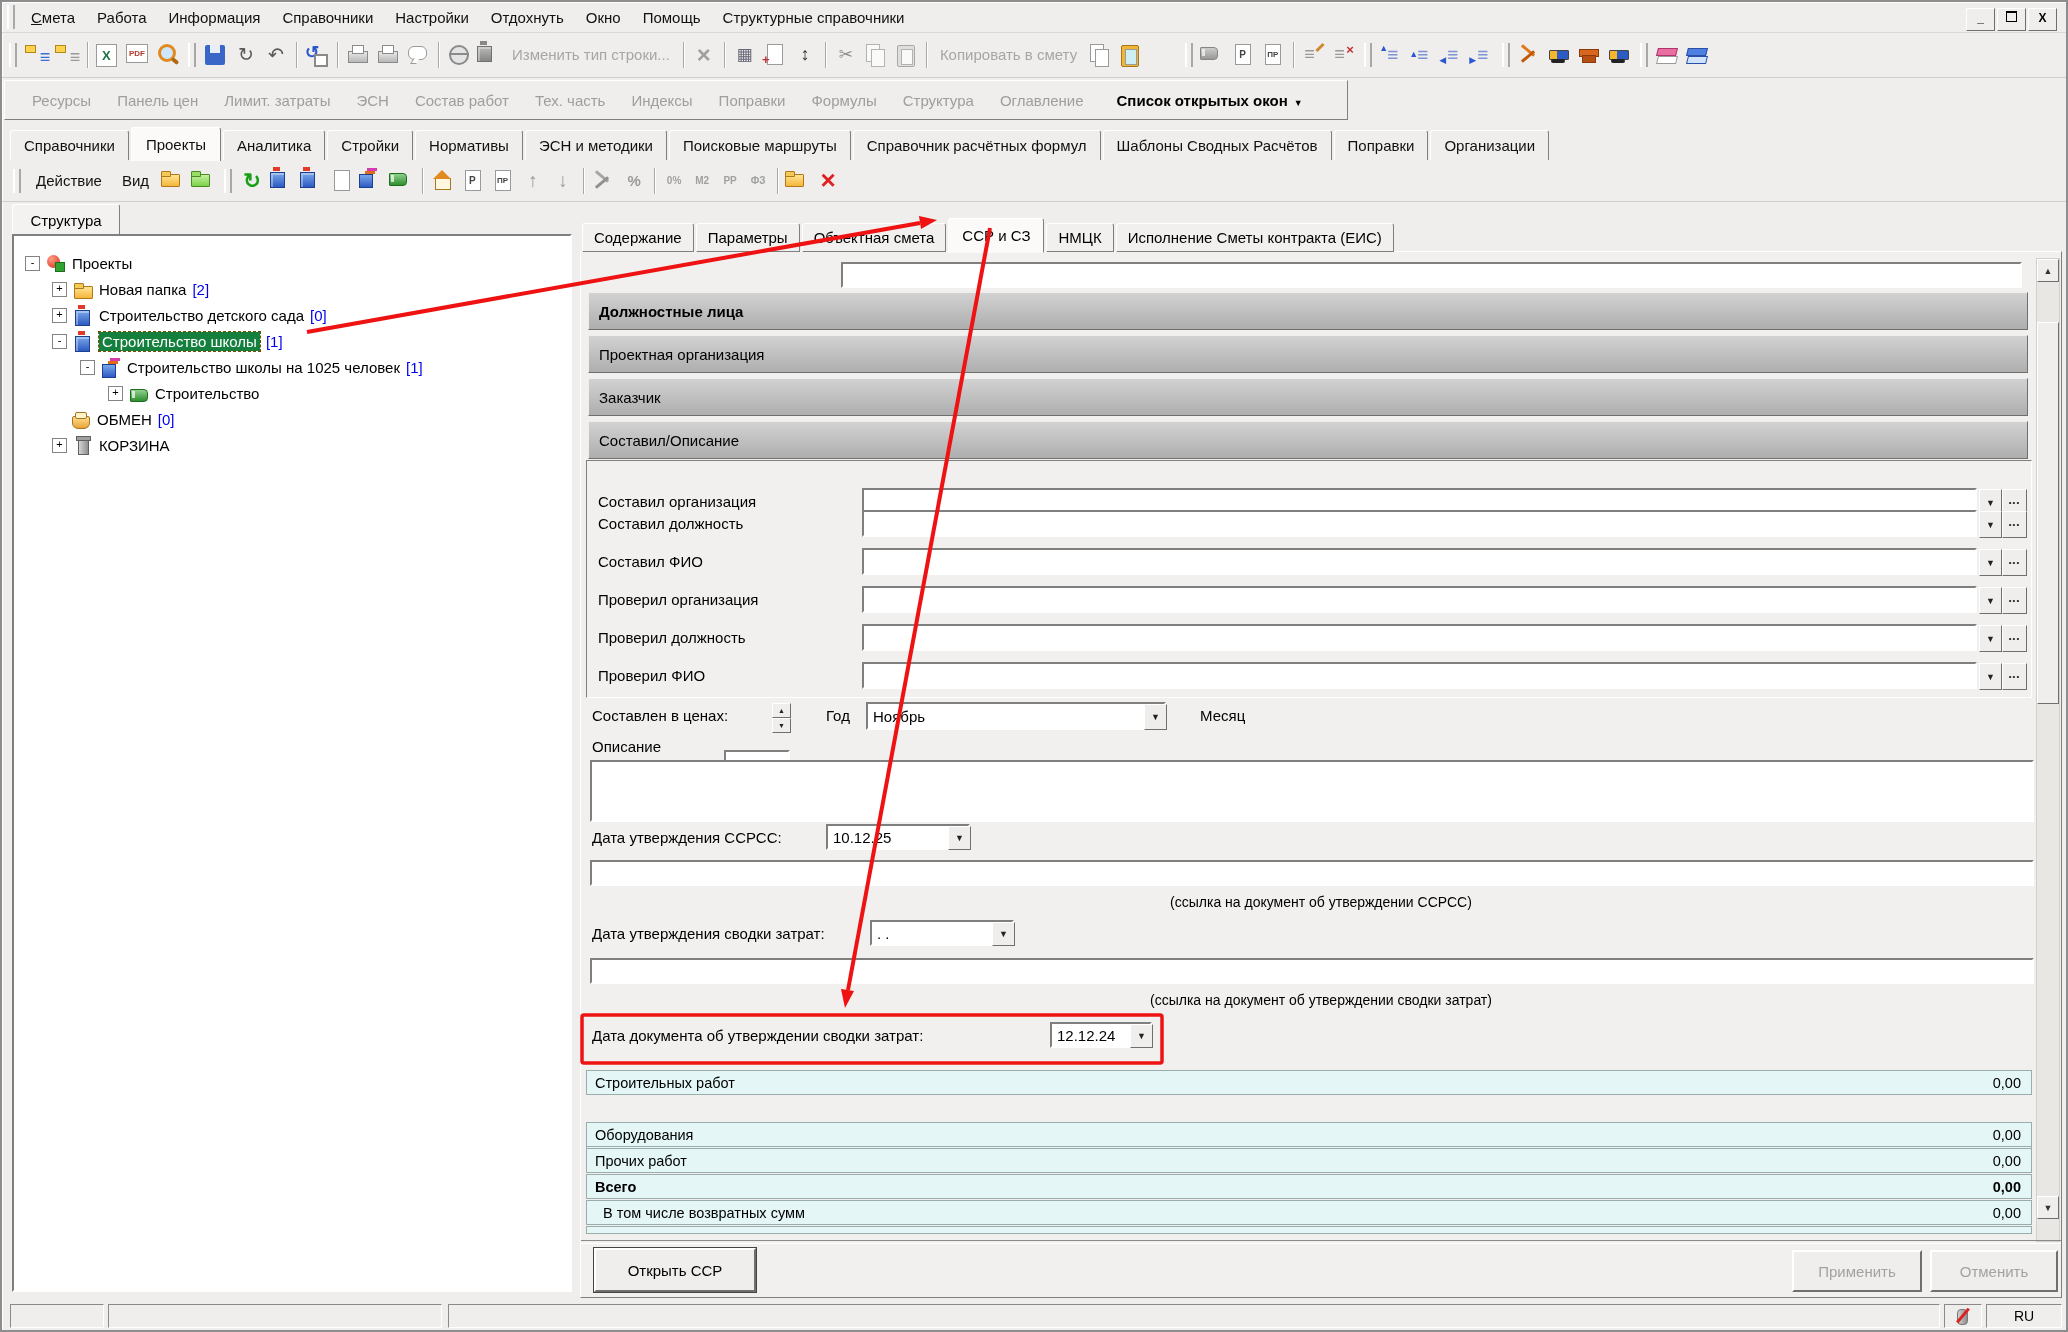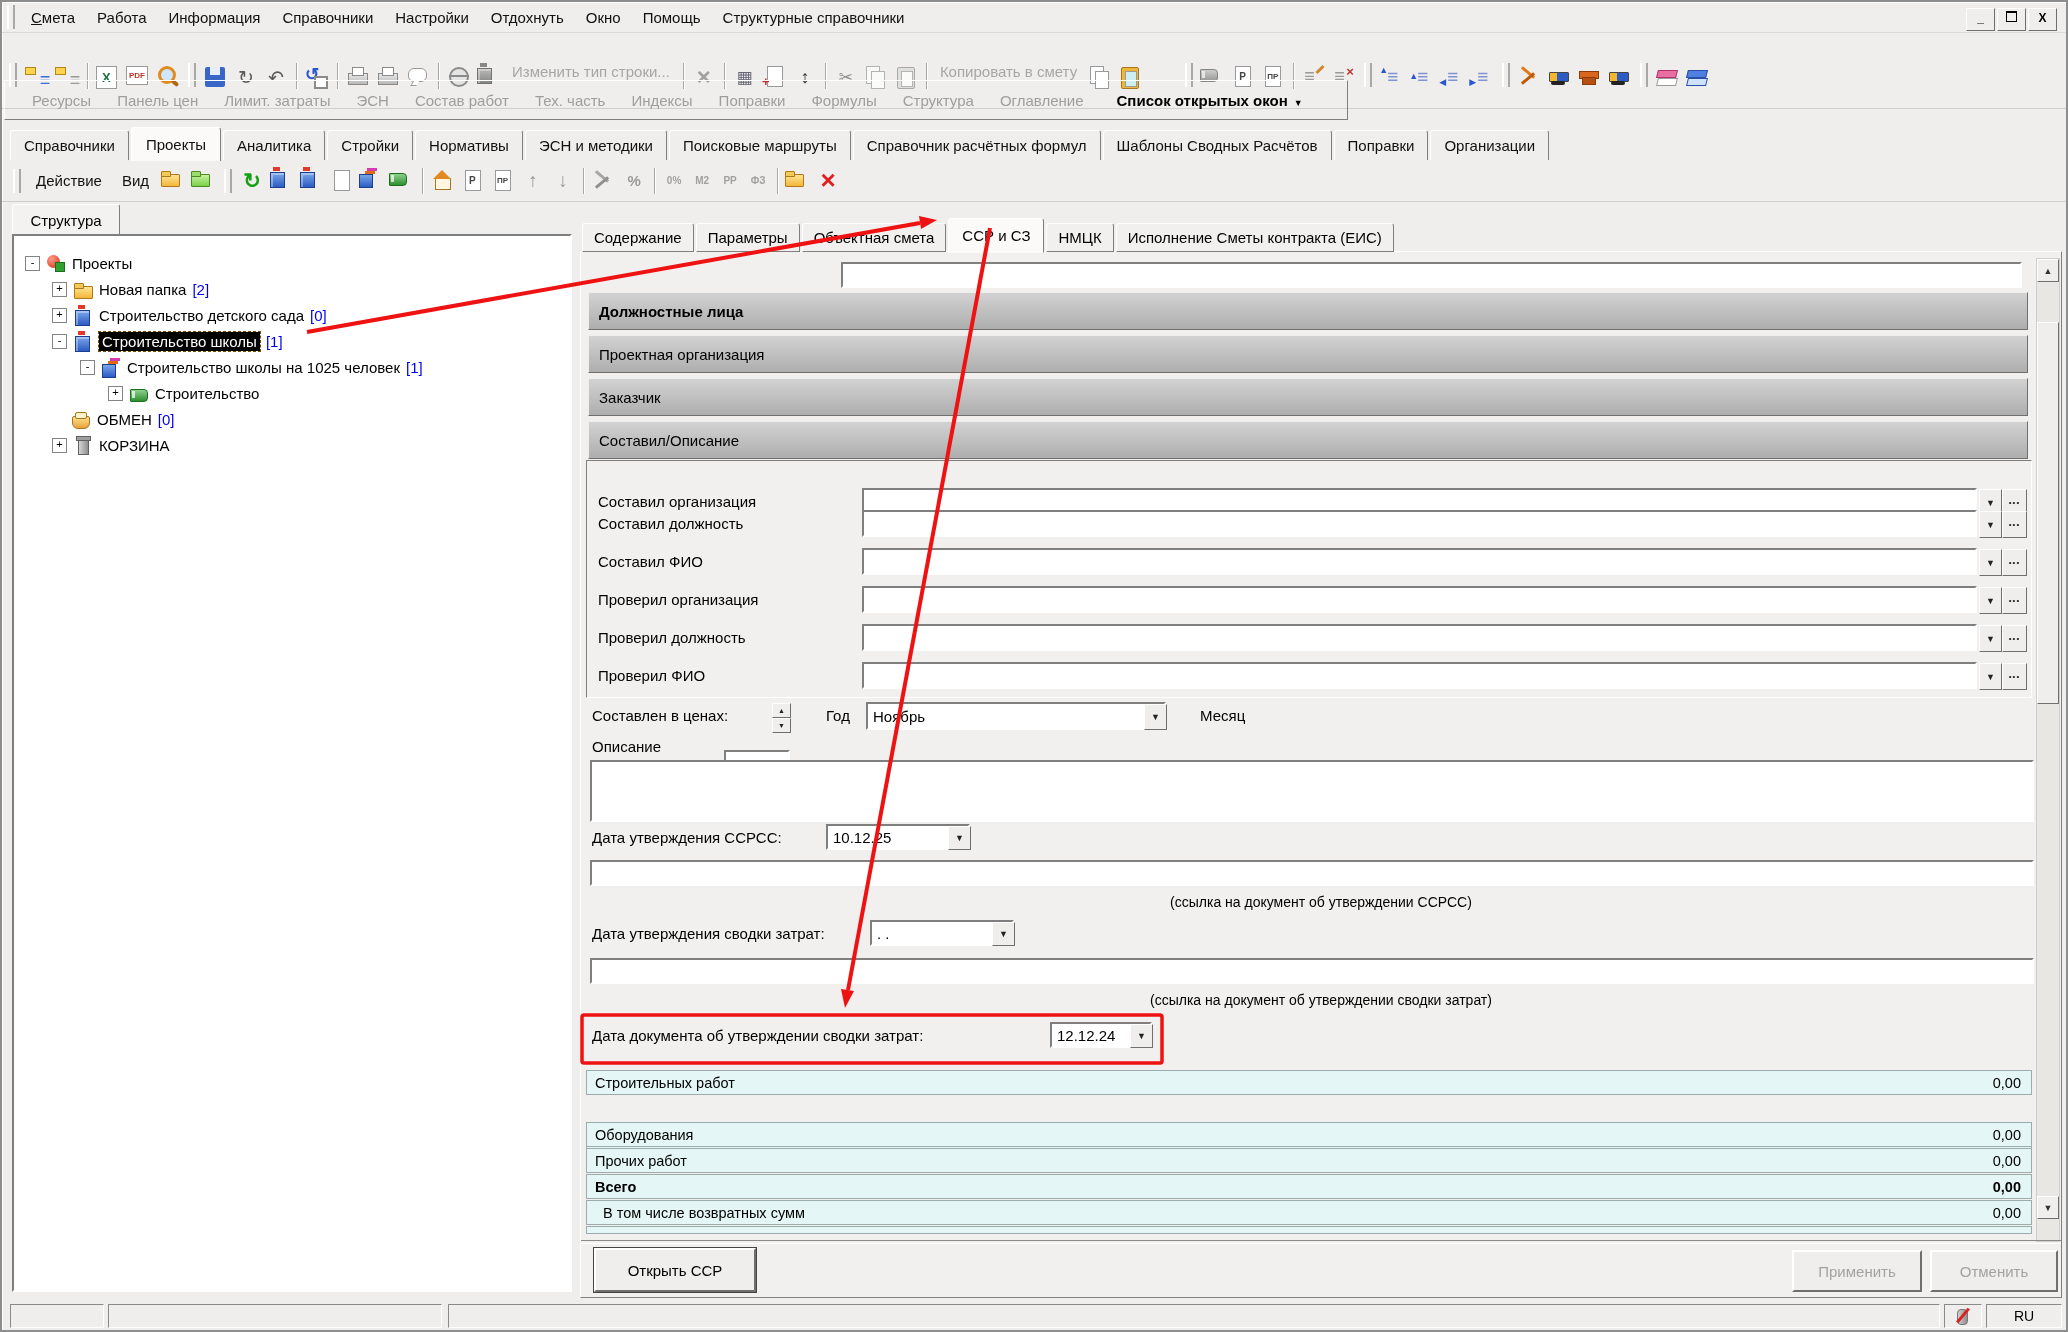--- a/index.html
+++ b/index.html
@@ -5,21 +5,21 @@
   html,body{margin:0;padding:0;background:#9a9a9a;font-family:"Liberation Sans",sans-serif;}
   .win{position:relative;width:2068px;height:1332px;background:#EFEEEC;border:2px solid #8d8d8d;box-shadow:inset 1px 1px 0 #fff;box-sizing:border-box;overflow:hidden;}
   .abs{position:absolute;}
   .vgrip{display:inline-block;width:4px;height:24px;border-left:2px solid #fff;border-right:2px solid #a8a8a8;margin:0 5px;}
   .vsep{display:inline-block;width:1px;height:26px;background:#a8a8a8;box-shadow:1px 0 0 #fff;margin:0 5px;}
   
   .menubar{left:0;top:0;width:100%;height:30px;display:flex;align-items:center;font-size:15px;color:#111;border-bottom:1px solid #d9d9d9;}
   .menu-item{display:inline-block;padding:3px 11px;cursor:default;}
   .menu-item.acc::first-letter{text-decoration:underline;}
   .winbtn{width:27px;height:21px;background:#EFEEEC;border:1px solid;border-color:#fff #6f6f6f #6f6f6f #fff;font:bold 12px "Liberation Sans",sans-serif;text-align:center;line-height:18px;color:#000;}
-  .toolbar1{left:0;top:30px;width:100%;height:46px;display:flex;align-items:flex-start;border-bottom:1px solid #cfcfcf;padding-left:2px;box-sizing:border-box;margin-top:31px;}
+  .toolbar1{left:0;top:30px;width:100%;height:46px;display:flex;align-items:center;border-bottom:1px solid #cfcfcf;padding-left:2px;box-sizing:border-box;}
   .toolbar2{left:2px;top:78px;width:1344px;height:40px;display:flex;align-items:center;border:1px solid;border-color:#fff #7f7f7f #7f7f7f #fff;font-size:15px;color:#9e9e9e;padding-left:14px;box-sizing:border-box;gap:0;}
   .tb2-item{padding:4px 13px;}
   .tb2-open{color:#000;font-weight:bold;padding:4px 8px 4px 20px;}
   .caret-down{display:inline-block;margin-left:6px;font-size:9px;color:#000;}
   .maintabs{left:0;top:118px;width:100%;height:40px;display:flex;align-items:flex-end;padding-left:8px;box-sizing:border-box;font-size:15px;}
   .mtab{padding:6px 13px;margin-right:2px;background:#EFEEEC;border:1px solid;border-color:#fff #7f7f7f #7f7f7f #fff;border-bottom:none;border-radius:3px 3px 0 0;color:#111;}
   .mtab.active{background:#FBFAF8;padding:8px 14px;font-weight:normal;position:relative;top:1px;}
   .actionbar{left:0;top:158px;width:100%;height:42px;display:flex;align-items:center;border-bottom:1px solid #cfcfcf;padding-left:6px;box-sizing:border-box;font-size:15px;}
   .act-menu{padding:4px 10px;color:#111;}
   
@@ -106,21 +106,21 @@
   .ic-basket::before{content:"";position:absolute;left:5px;top:4px;width:9px;height:14px;background:linear-gradient(90deg,#d4d4d4,#8f8f8f);border:1px solid #606060;}
   .ic-basket::after{content:"";position:absolute;left:3px;top:1px;width:13px;height:3px;background:#9f9f9f;border:1px solid #606060;}
   
   .lpanel{left:8px;top:200px;width:564px;height:1096px;}
   .ltab{left:2px;top:2px;width:106px;height:30px;background:#F3F2F0;border:1px solid;border-color:#fff #7f7f7f transparent #fff;border-radius:3px 3px 0 0;font-size:15px;display:flex;align-items:center;justify-content:center;}
   .treebox{left:2px;top:32px;width:560px;height:1058px;background:#fff;border:2px solid;border-color:#7f7f7f #fff #fff #7f7f7f;box-sizing:border-box;}
   .trow{position:absolute;height:26px;display:flex;align-items:center;gap:6px;font-size:15px;color:#000;white-space:nowrap;}
   .exp{width:13px;height:13px;background:#fff;border:1px solid #848484;font:11px/11px "Liberation Sans",sans-serif;text-align:center;color:#000;flex:none;}
   .expspace{width:13px;height:13px;flex:none;}
   .tcount{color:#0000EE;}
-  .tsel{background:#000000;color:#fff;outline:1px dashed #7a4a00;padding:1px 3px;}
+  .tsel{background:#15803d;color:#fff;outline:1px dashed #7a4a00;padding:1px 3px;}
   
   .rpanel{left:578px;top:200px;width:1482px;height:1096px;font-size:15px;}
   .dtabs{left:2px;top:6px;height:44px;display:flex;align-items:flex-end;z-index:3;}
   .dtab{padding:5px 11px;margin-right:2px;background:#F1F0EE;border:1px solid;border-color:#fff #7f7f7f #7f7f7f #fff;border-radius:3px 3px 0 0;}
   .dtab.active{background:#FBFAF8;padding:8px 13px;border-bottom-color:#FBFAF8;position:relative;top:1px;}
   .rbody{left:0;top:49px;width:1482px;height:1047px;background:#F1F0EE;border:1px solid;border-color:#fff #7f7f7f #7f7f7f #fff;box-sizing:border-box;}
   .secbar{position:absolute;left:8px;width:1440px;height:38px;background:linear-gradient(#d2d2d2,#aeaeae);border:1px solid;border-color:#eee #6f6f6f #6f6f6f #eee;box-sizing:border-box;display:flex;align-items:center;padding-left:10px;color:#000;}
   .secbar.b{font-weight:bold;}
   .groupbox{position:absolute;left:6px;top:258px;width:1444px;height:236px;border:1px solid;border-color:#7f7f7f #fff #fff #7f7f7f;}
   .fieldrow{position:absolute;left:0;width:100%;height:28px;}

